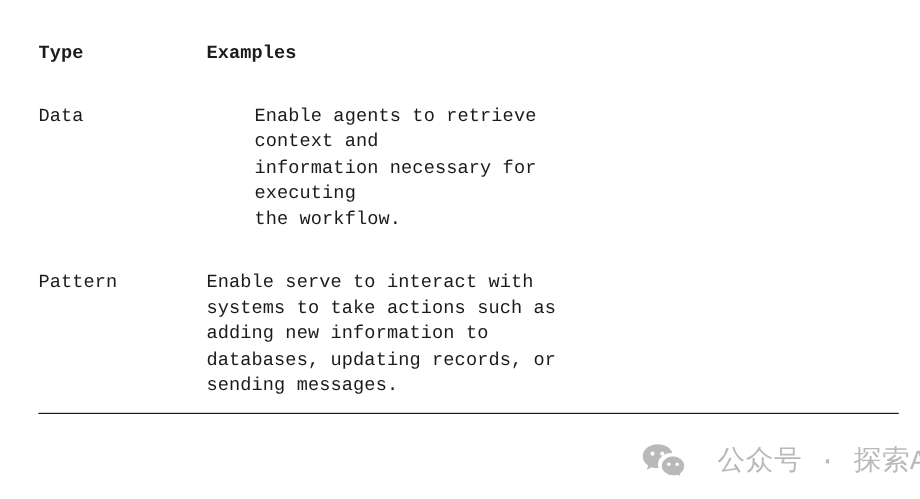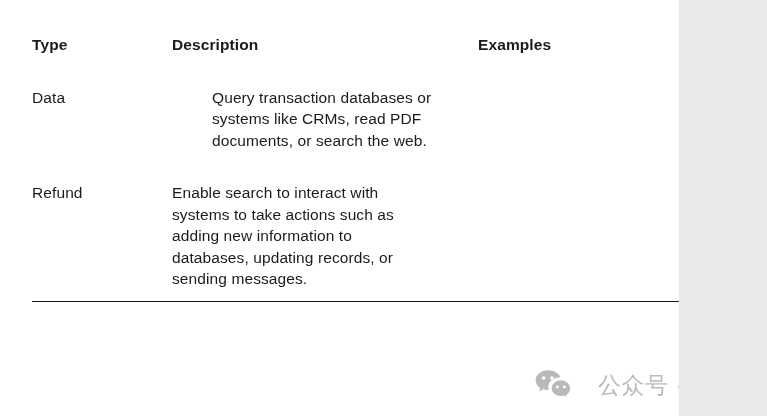--- a/index.html
+++ b/index.html
@@ -5,24 +5,24 @@
   :root {
     --background: #ffffff;
     --text: #1b1b1b;
     --divider: #1b1b1b;
     --watermark: #b9b9b9;
   }
   * { margin: 0; padding: 0; box-sizing: border-box; }
   html, body { background: #e9e9e9; }
   .page {
     position: relative;
-    width: 679px;
+    width: 767px;
     height: 416px;
     background: var(--background);
-    font-family: Liberation Sans, sans-serif;
+    font-family: Liberation Mono, monospace;
     color: var(--text);
     overflow: hidden;
   }
   .table {
     position: absolute;
     left: 32px;
     top: 34px;
     width: 719px;
   }
   .row {
@@ -66,34 +66,33 @@
 </style>
 </head>
 <body>
 
 <div class="page">
 
   <div class="table">
 
     <div class="row header-row">
       <div class="cell">Type</div>
-      <div class="cell">Description</div>
       <div class="cell">Examples</div>
     </div>
 
     <div class="row row-data">
       <div class="cell">Data</div>
-      <div class="cell">Query transaction databases or
-systems like CRMs, read PDF
-documents, or search the web.</div>
+      <div class="cell">Enable agents to retrieve context and
+information necessary for executing
+the workflow.</div>
     </div>
 
     <div class="row row-action">
-      <div class="cell">Refund</div>
-      <div class="cell">Enable search to interact with
+      <div class="cell">Pattern</div>
+      <div class="cell">Enable serve to interact with
 systems to take actions such as
 adding new information to
 databases, updating records, or
 sending messages.</div>
     </div>
 
     <hr class="divider">
 
     <div class="row row-orchestration">
     </div>

